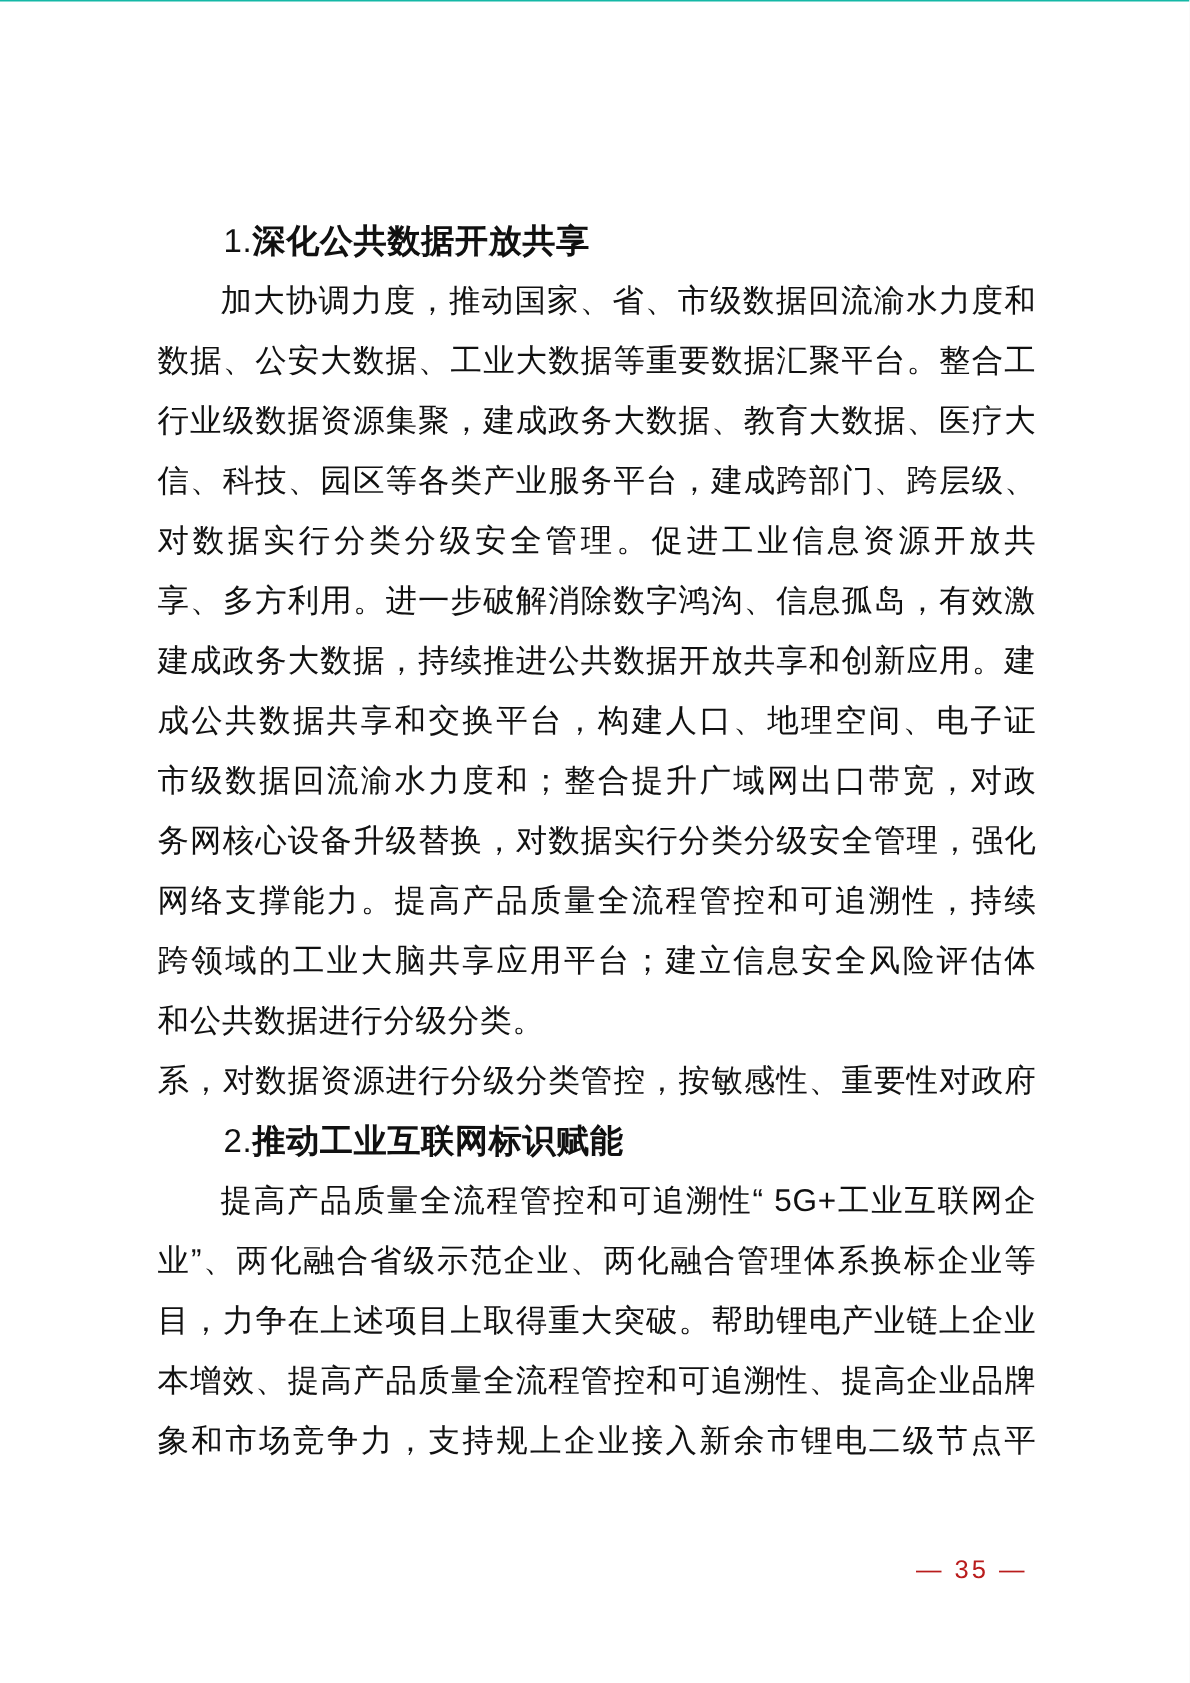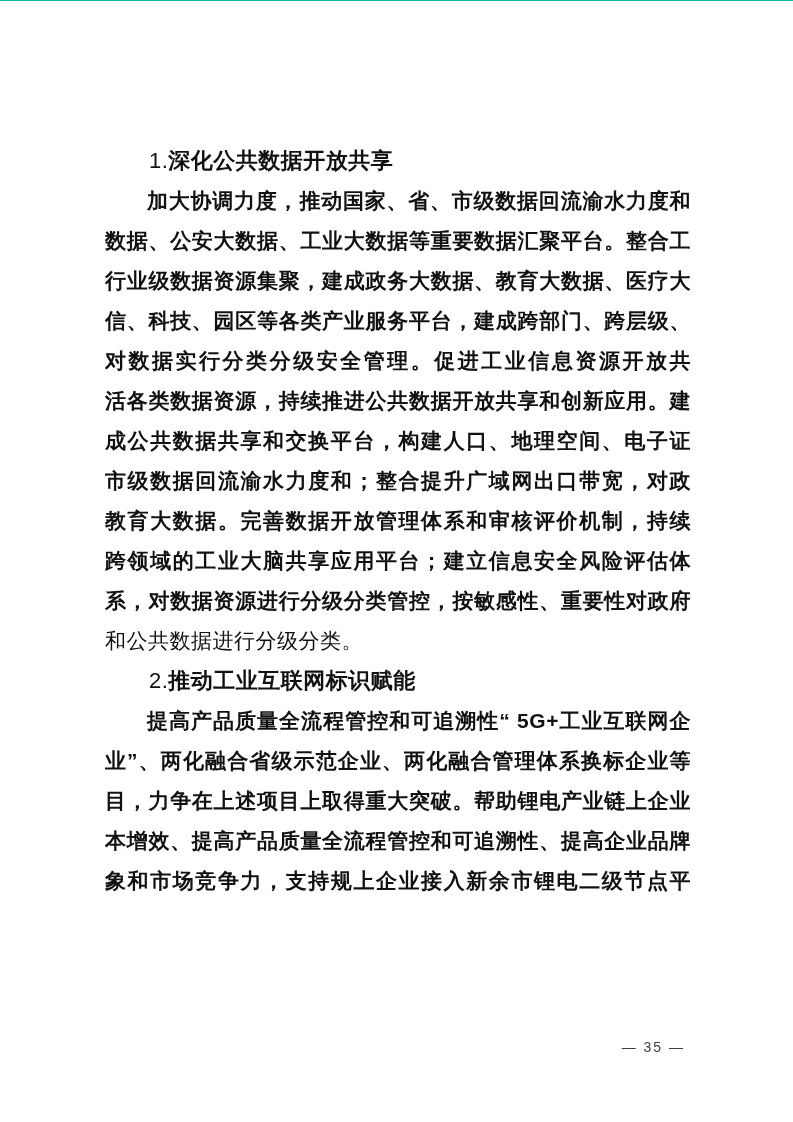--- a/index.html
+++ b/index.html
@@ -24,59 +24,61 @@
   .line {
     height: 40px;
     line-height: 40px;
     font-size: 21px;
     letter-spacing: 0.5px;
     text-align: justify;
     overflow: hidden;
     white-space: nowrap;
   }
   
-  .jl { text-align-last: justify; text-align: justify; white-space: normal; font-weight: bold; }
+  .jl { text-align-last: justify; text-align: justify; white-space: normal; }
   .indent { text-indent: 2em; }
   .heading {
     font-weight: bold;
     font-size: 22px;
     text-indent: 2em;
     text-align: left;
   }
   .heading .hnum { font-weight: normal; }
   .footer {
     position: absolute;
     top: 1032px;
     right: 108px;
-    font-size: 14px;
+    font-size: 17px;
     line-height: 28px;
-    color: #404040;
+    color: #b91c1c;
     letter-spacing: 2px;
   }
 </style>
 </head>
 <body>
 
 <div class="page">
   <div class="content">
 
     <div class="line heading"><span class="hnum">1.</span><span class="htext">深化公共数据开放共享</span></div>
 
     <div class="line jl indent">加大协调力度，推动国家、省、市级数据回流渝水力度和</div>
     <div class="line jl">数据、公安大数据、工业大数据等重要数据汇聚平台。整合工</div>
     <div class="line jl">行业级数据资源集聚，建成政务大数据、教育大数据、医疗大</div>
     <div class="line jl">信、科技、园区等各类产业服务平台，建成跨部门、跨层级、</div>
     <div class="line jl">对数据实行分类分级安全管理。促进工业信息资源开放共</div>
-    <div class="line jl">活各类数据资源，持续推进公共数据开放共享和创新应用。建</div>
+    <div class="line jl">享、多方利用。进一步破解消除数字鸿沟、信息孤岛，有效激</div>
+    <div class="line jl">建成政务大数据，持续推进公共数据开放共享和创新应用。建</div>
     <div class="line jl">成公共数据共享和交换平台，构建人口、地理空间、电子证照、</div>
     <div class="line jl">市级数据回流渝水力度和；整合提升广域网出口带宽，对政</div>
-    <div class="line jl">教育大数据。完善数据开放管理体系和审核评价机制，持续</div>
+    <div class="line jl">务网核心设备升级替换，对数据实行分类分级安全管理，强化</div>
+    <div class="line jl">网络支撑能力。提高产品质量全流程管控和可追溯性，持续</div>
     <div class="line jl">跨领域的工业大脑共享应用平台；建立信息安全风险评估体</div>
+    <div class="line">和公共数据进行分级分类。</div>
     <div class="line jl">系，对数据资源进行分级分类管控，按敏感性、重要性对政府</div>
-    <div class="line">和公共数据进行分级分类。</div>
 
     <div class="line heading"><span class="hnum">2.</span><span class="htext">推动工业互联网标识赋能</span></div>
 
     <div class="line jl indent">提高产品质量全流程管控和可追溯性“ 5G+工业互联网企</div>
     <div class="line jl">业”、两化融合省级示范企业、两化融合管理体系换标企业等项</div>
     <div class="line jl">目，力争在上述项目上取得重大突破。帮助锂电产业链上企业降</div>
     <div class="line jl">本增效、提高产品质量全流程管控和可追溯性、提高企业品牌形</div>
     <div class="line jl">象和市场竞争力，支持规上企业接入新余市锂电二级节点平台。</div>
 
   </div>

